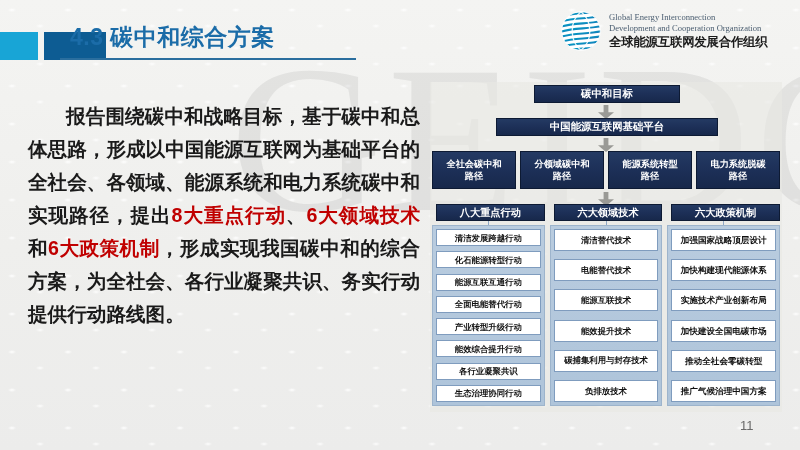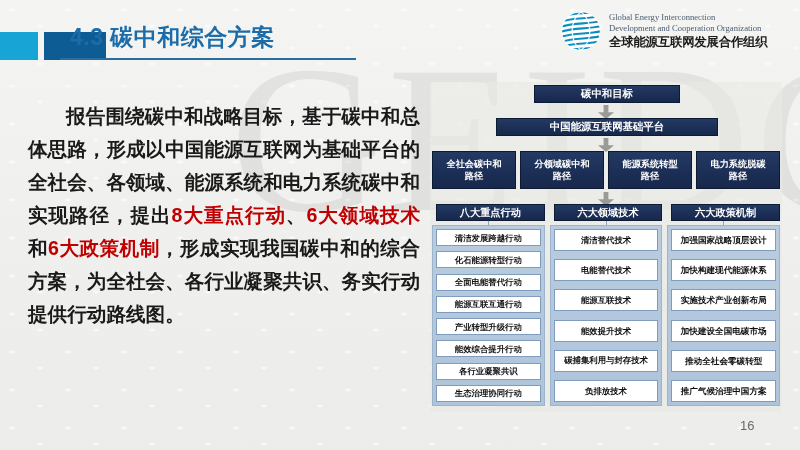--- a/index.html
+++ b/index.html
@@ -212,22 +212,22 @@
     <div id="arrow3" class="arrow"></div>
 
     <div id="cols">
 
       <div class="col col1">
         <div class="navy col-hd">八大重点行动</div>
         <div class="col-stem"></div>
         <div class="col-body">
           <div class="item">清洁发展跨越行动</div>
           <div class="item">化石能源转型行动</div>
+          <div class="item">能源互联互通行动</div>
           <div class="item">全面电能替代行动</div>
-          <div class="item">能源互联互通行动</div>
           <div class="item">产业转型升级行动</div>
           <div class="item">能效综合提升行动</div>
           <div class="item">各行业凝聚共识</div>
           <div class="item">生态治理协同行动</div>
         </div>
       </div>
 
       <div class="col col2">
         <div class="navy col-hd">六大领域技术</div>
         <div class="col-stem"></div>
@@ -250,15 +250,15 @@
           <div class="item">实施技术产业创新布局</div>
           <div class="item">加快建设全国电碳市场</div>
           <div class="item">推动全社会零碳转型</div>
           <div class="item">推广气候治理中国方案</div>
         </div>
       </div>
 
     </div>
   </div>
 
-  <div id="pageno">16</div>
+  <div id="pageno">11</div>
 
 </div>
 
 </body></html>

